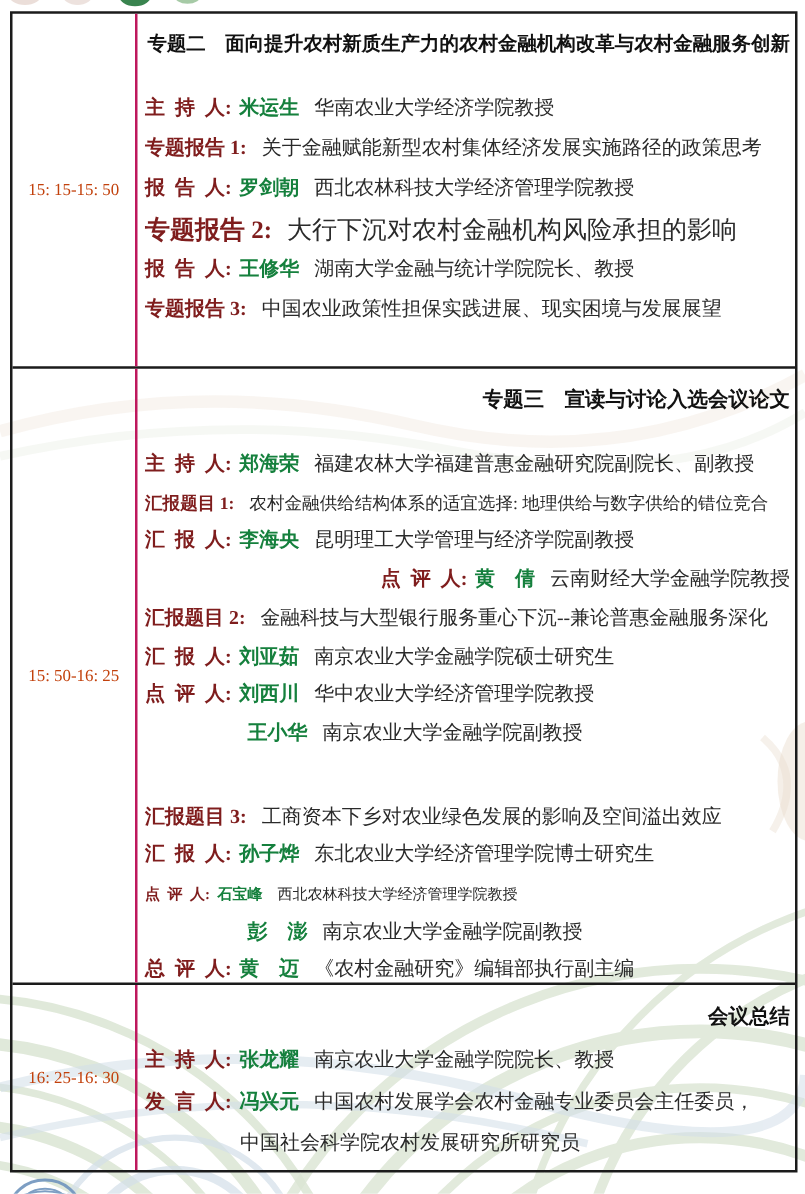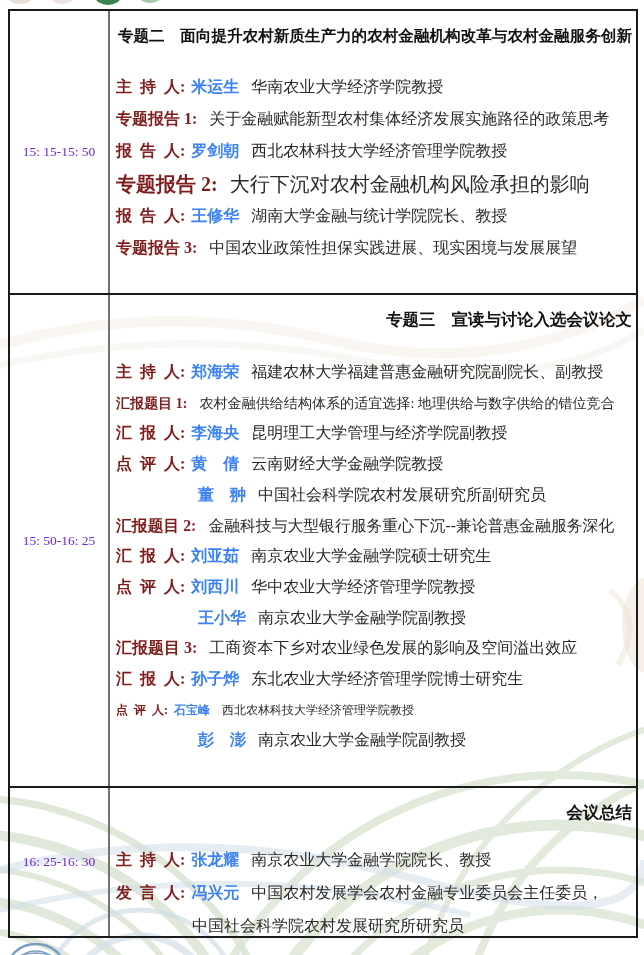--- a/index.html
+++ b/index.html
@@ -12,37 +12,37 @@
   
   .wm{position:absolute;left:0;top:0;width:644px;height:955px;pointer-events:none;}
   
   .sched{
     position:absolute;left:8px;top:9px;width:630px;height:929px;
     border:2px solid #1b1b1b;box-sizing:border-box;background:transparent;
   }
   .srow{display:flex;box-sizing:border-box;border-bottom:2px solid #1b1b1b;}
   .srow:last-child{border-bottom:none;}
   .time-cell{
-    width:100px;flex:0 0 100px;border-right:2px solid #737373;box-sizing:border-box;
+    width:100px;flex:0 0 100px;border-right:2px solid #be185d;box-sizing:border-box;
     display:flex;align-items:center;justify-content:center;
-    font-size:13.5px;white-space:pre;color:#6d28d9;
+    font-size:13.5px;white-space:pre;color:#c2410c;
   }
   .content-cell{flex:1;box-sizing:border-box;padding:10px 4px 0 6px;overflow:hidden;}
   .title-line{
     font-weight:bold;text-align:right;line-height:30px;white-space:pre;color:#111;
   }
   .r1 .title-line{margin-bottom:20px;}
   .r2 .title-line{margin-bottom:22px;}
-  .r3 .title-line{margin-bottom:15px;}
+  .r3 .title-line{margin-bottom:4px;}
   .line{white-space:pre;display:block;color:#2a2a2a;}
   .r1 .line{line-height:32.2px;}
   .r2 .line{line-height:30.7px;}
   .r3 .line{line-height:33px;}
   .lbl{font-weight:bold;color:#7f1d1d;}
-  .nm{font-weight:bold;color:#3b82f6;margin-left:6px;}
+  .nm{font-weight:bold;color:#15803d;margin-left:6px;}
   .txt{margin-left:12px;}
   .indent-name{padding-left:82px;}
   .indent-text{padding-left:76px;}
 </style>
 </head>
 <body>
 
 <svg class="wm" viewBox="0 0 644 955" xmlns="http://www.w3.org/2000/svg">
 
   <g>
@@ -106,30 +106,30 @@
           <div class="line" style="font-size: 16px;"><span class="lbl">专题报告 3:</span><span class="txt">中国农业政策性担保实践进展、现实困境与发展展望</span></div>
         </div>
       </div>
       <div class="srow r2" style="height: 493px;">
         <div class="time-cell">15: 50-16: 25</div>
         <div class="content-cell">
           <div class="title-line" style="font-size: 16.4px;">专题三　宣读与讨论入选会议论文</div>
           <div class="line" style="font-size: 16px;"><span class="lbl">主  持  人:</span><span class="nm">郑海荣</span><span class="txt">福建农林大学福建普惠金融研究院副院长、副教授</span></div>
           <div class="line" style="font-size: 14.07px;"><span class="lbl">汇报题目 1:</span><span class="txt">农村金融供给结构体系的适宜选择: 地理供给与数字供给的错位竞合</span></div>
           <div class="line" style="font-size: 16px;"><span class="lbl">汇  报  人:</span><span class="nm">李海央</span><span class="txt">昆明理工大学管理与经济学院副教授</span></div>
-          <div class="line" style="font-size: 16px;"><span class="lbl">点  评  人:</span><span class="nm">黄　倩</span><span class="txt">云南财经大学金融学院教授</span></div>
-          <div class="line indent-name" style="font-size: 16px;"><span class="nm" style="margin-left: 0px;">董　翀</span><span class="txt">中国社会科学院农村发展研究所副研究员</span></div>
+          <div class="line" style="font-size: 16px; text-align: right;"><span class="lbl">点  评  人:</span><span class="nm">黄　倩</span><span class="txt">云南财经大学金融学院教授</span></div>
           <div class="line" style="font-size: 15.82px;"><span class="lbl">汇报题目 2:</span><span class="txt">金融科技与大型银行服务重心下沉--兼论普惠金融服务深化</span></div>
           <div class="line" style="font-size: 16px;"><span class="lbl">汇  报  人:</span><span class="nm">刘亚茹</span><span class="txt">南京农业大学金融学院硕士研究生</span></div>
           <div class="line" style="font-size: 16px;"><span class="lbl">点  评  人:</span><span class="nm">刘西川</span><span class="txt">华中农业大学经济管理学院教授</span></div>
           <div class="line indent-name" style="font-size: 16px;"><span class="nm" style="margin-left: 0px;">王小华</span><span class="txt">南京农业大学金融学院副教授</span></div>
-          <div class="line" style="font-size: 16px;"><span class="lbl">汇报题目 3:</span><span class="txt">工商资本下乡对农业绿色发展的影响及空间溢出效应</span></div>
+          <div class="line" style="font-size: 16px; margin-top: 36px;"><span class="lbl">汇报题目 3:</span><span class="txt">工商资本下乡对农业绿色发展的影响及空间溢出效应</span></div>
           <div class="line" style="font-size: 16px;"><span class="lbl">汇  报  人:</span><span class="nm">孙子烨</span><span class="txt">东北农业大学经济管理学院博士研究生</span></div>
           <div class="line" style="font-size: 12px;"><span class="lbl">点  评  人:</span><span class="nm">石宝峰</span><span class="txt">西北农林科技大学经济管理学院教授</span></div>
           <div class="line indent-name" style="font-size: 16px;"><span class="nm" style="margin-left: 0px;">彭　澎</span><span class="txt">南京农业大学金融学院副教授</span></div>
+          <div class="line" style="font-size: 16px;"><span class="lbl">总  评  人:</span><span class="nm">黄　迈</span><span class="txt">《农村金融研究》编辑部执行副主编</span></div>
         </div>
       </div>
       <div class="srow r3" style="height: 148px;">
         <div class="time-cell">16: 25-16: 30</div>
         <div class="content-cell">
           <div class="title-line" style="font-size: 16.4px;">会议总结</div>
           <div class="line" style="font-size: 16px;"><span class="lbl">主  持  人:</span><span class="nm">张龙耀</span><span class="txt">南京农业大学金融学院院长、教授</span></div>
           <div class="line" style="font-size: 16px;"><span class="lbl">发  言  人:</span><span class="nm">冯兴元</span><span class="txt">中国农村发展学会农村金融专业委员会主任委员，</span></div>
           <div class="line indent-text" style="font-size: 16px;"><span class="txt" style="margin-left: 0px;">中国社会科学院农村发展研究所研究员</span></div>
         </div>

